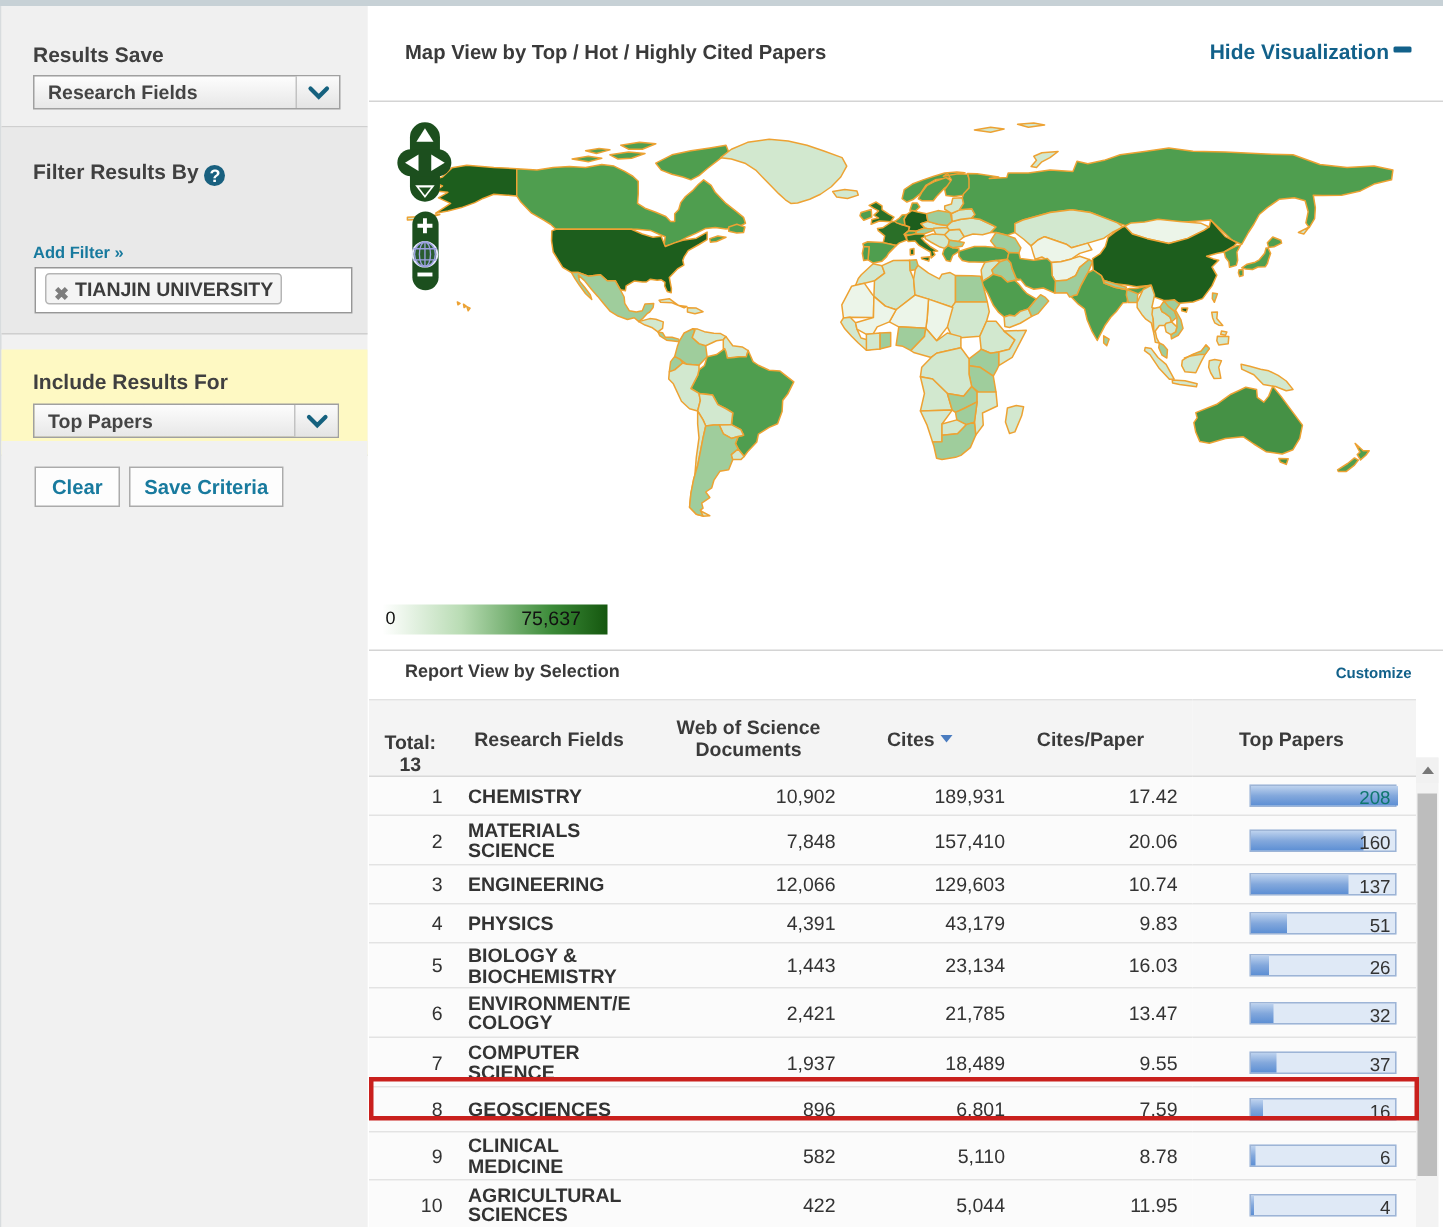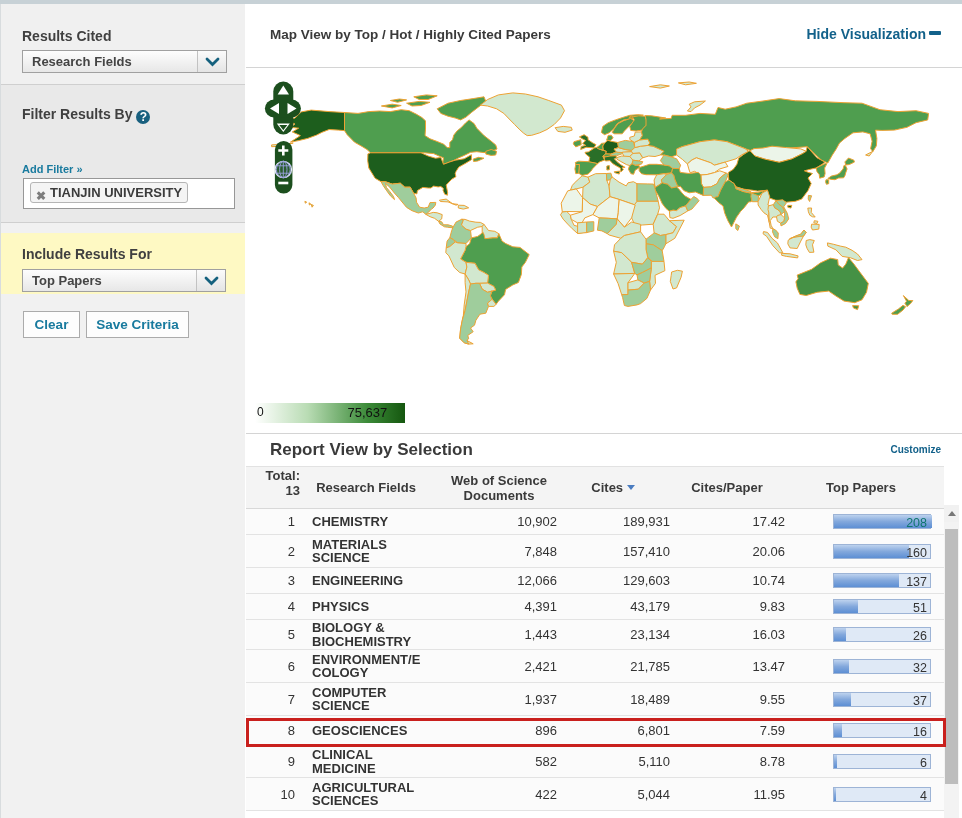--- a/index.html
+++ b/index.html
@@ -15,21 +15,21 @@
 .sel{position:absolute;height:23px;background:linear-gradient(#fdfdfd,#e7e7e7);border:1px solid #a0a0a0;font-size:13px;font-weight:bold;color:#444;line-height:21px;padding-left:9px}
 .sel .chev{position:absolute;right:0;top:0;width:29px;height:21px;border-left:1px solid #c2c2c2;background:linear-gradient(#fbfbfb,#e4e4e4)}
 .sel .chev svg{position:absolute;left:7px;top:6px}
 .teal{color:#187a9e}
 .btn{position:absolute;height:27px;background:#fdfdfd;border:1px solid #ababab;color:#187a9e;font-weight:bold;font-size:13.5px;text-align:center}
 .hdrline{position:absolute;left:246px;top:67px;width:716px;height:1px;background:#d4d4d4}
 .maptitle{position:absolute;left:270px;top:27px;font-size:13.5px;font-weight:bold;color:#3a3a3a}
 .hideviz{position:absolute;top:26px;right:36px;font-size:14px;font-weight:bold;color:#12618a}
 .minus{position:absolute;top:31px;right:21px;width:12px;height:4px;background:#12618a;border-radius:1px}
 .rheader{position:absolute;left:246px;top:433px;width:716px;height:33px;background:#fff;border-top:1px solid #d4d4d4}
-.rtitle{position:absolute;left:24px;top:6px;font-size:17px;font-weight:bold;color:#3a3a3a}
+.rtitle{position:absolute;left:24px;top:6px;font-size:12px;font-weight:bold;color:#3a3a3a}
 .customize{position:absolute;right:21px;top:10px;font-size:10px;font-weight:bold;color:#12618a}
 table.rpt{position:absolute;left:246px;top:466px;border-collapse:collapse;table-layout:fixed;width:698px}
 table.rpt th{background:#f4f4f4;border-top:1px solid #e2e2e2;border-bottom:1px solid #d8d8d8;font-size:13px;font-weight:bold;color:#3a3a3a;text-align:center;height:42px;vertical-align:middle;line-height:15px}
 table.rpt td{border-bottom:1px solid #e3e3e3;background:#fbfbfb;font-size:13px;color:#333;vertical-align:middle;padding:0}
 td.num{text-align:right;color:#333}
 td.fld{color:#156a8c;font-weight:bold;font-size:12.5px;line-height:13.5px}
 th.cites{color:#4a7cc0}
 .bar{position:relative;width:98px;height:15px;background:#dfe9f6;border:1px solid #9db4d6;margin-left:38px}
 .bar .fill{position:absolute;left:0;top:0;bottom:0;background:linear-gradient(#bdd2ee,#83a8dc 50%,#5d8fd4)}
 .bar .v{position:absolute;right:3px;top:1px;font-size:12.5px;color:#333}
@@ -41,21 +41,21 @@
 .sbar .thumb{position:absolute;left:1px;top:24px;width:13px;height:255px;background:#bdbdbd}
 .qicon{display:inline-block;width:14px;height:14px;border-radius:50%;background:#19607f;color:#fff;font-size:12px;font-weight:bold;text-align:center;line-height:14px;vertical-align:-2px}
 .tag{position:absolute;left:29px;top:182px;height:21px;border:1px solid #b5b5b5;border-radius:3px;background:#f4f4f4;font-size:13px;font-weight:bold;color:#3c3c3c;line-height:20px;padding:0 5px 0 19px}
 .tag .x{position:absolute;left:5px;top:3px;font-size:12px;color:#7d7d7d;font-weight:bold}
 </style>
 </head>
 <body>
 <div class="topbar"></div>
 <div class="sidebar"></div>
 <div class="sec sec1">
-  <div class="shead" style="left:21px;top:24px">Results Cited</div>
+  <div class="shead" style="left:21px;top:24px">Results Save</div>
   <div class="sel" style="left:21px;top:46px;width:205px">Research Fields
     <span class="chev">
         <svg width="15" height="10" viewBox="0 0 15 10">
           <path d="M2 2 L7.5 7.5 L13 2" fill="none" stroke="#15617e" stroke-width="2.8" stroke-linecap="round"></path>
         </svg>
       </span>
   </div>
 </div>
 <div class="sec sec2">
   <div class="shead" style="left:21px;top:21px">Filter Results By <span class="qicon">?</span></div>
@@ -262,21 +262,21 @@
 <colgroup>
       <col style="width:54px">
       <col style="width:132px">
       <col style="width:134px">
       <col style="width:114px">
       <col style="width:115px">
       <col style="width:149px">
     </colgroup>
 <tbody>
       <tr>
-  <th style="text-align:right;padding-left:1px;vertical-align:top;padding-top:1px">Total:<br>13</th>
+  <th style="text-align:center;padding-left:1px;vertical-align:top;padding-top:20px">Total:<br>13</th>
   <th>Research Fields</th>
   <th>Web of Science<br>Documents</th>
   <th class="cites" style="padding-right:20px">Cites <span style="display:inline-block;vertical-align:2px;border-left:4px solid transparent;border-right:4px solid transparent;border-top:5px solid #4a7cc0"></span></th>
   <th style="padding-right:21px">Cites/Paper</th>
   <th style="padding-right:17px">Top Papers</th>
 </tr>
 <tr style="height:26px">
         <td class="num" style="padding-right:5px">1</td>
         <td class="fld" style="padding-left:12px">CHEMISTRY</td>
         <td class="num" style="padding-right:9px">10,902</td>

